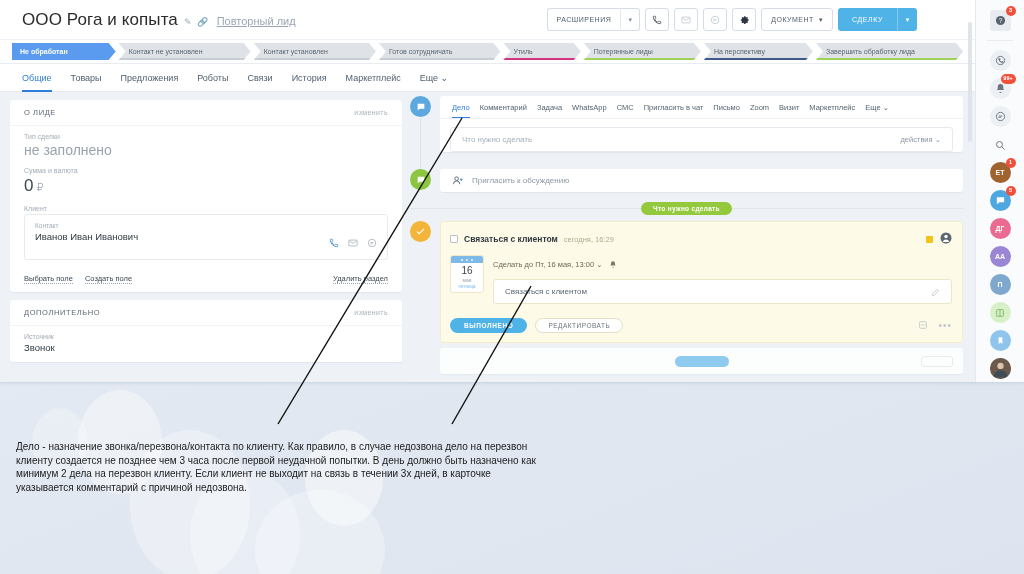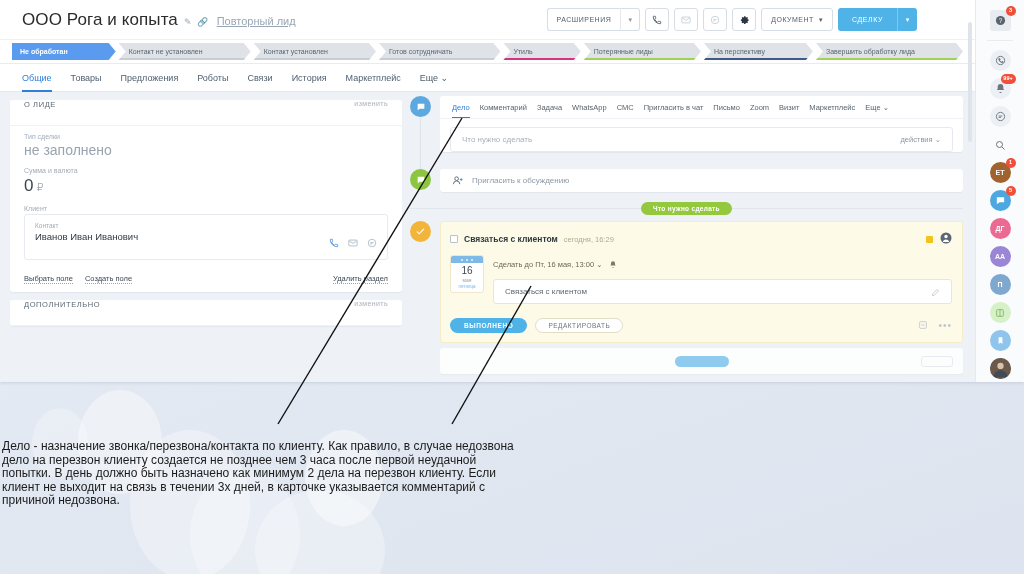--- a/index.html
+++ b/index.html
@@ -82,21 +82,21 @@
   .tab { font-size: 9px; color: #51606f; cursor: pointer; position: relative; height: 28px; display: flex; align-items: center; }
   .tab.active { color: #2f7ed8; }
   .tab.active::after { content: ""; position: absolute; left: 0; right: 0; bottom: 0; height: 2px; background: #2f7ed8; }
 
   
   .content { display: flex; height: 290px; background: #eef2f7; }
   .left-col { width: 410px; padding: 8px 8px 0 10px; }
   .right-col { flex: 1; padding: 4px 12px 0 0; position: relative; }
 
   .panel { background: #fff; border-radius: 3px; box-shadow: 0 1px 1px rgba(150,165,185,.14); margin-bottom: 8px; }
-  .panel-head { height: 26px; display: flex; align-items: flex-start; justify-content: space-between; padding: 0 14px; border-bottom: 1px solid #f0f3f6; }
+  .panel-head { height: 26px; display: flex; align-items: center; justify-content: space-between; padding: 0 14px; border-bottom: 1px solid #f0f3f6; }
   .panel-title { font-size: 7.5px; color: #5b6773; letter-spacing: .6px; text-transform: uppercase; }
   .panel-edit { font-size: 7px; color: #a8b2bd; letter-spacing: .4px; cursor: pointer; }
   .panel-body { padding: 7px 14px 9px; }
   .fld-label { font-size: 7px; color: #a3adb8; margin-bottom: 2px; }
   .fld-empty { font-size: 14px; color: #9aa4af; margin-bottom: 9px; }
   .amount { font-size: 17px; color: #3d4650; font-weight: 300; margin-bottom: 9px; }
   .amount span.cur { font-size: 11px; color: #7b8693; margin-left: 3px; }
 
   .contact-card { border: 1px solid #e7ebf0; border-radius: 3px; padding: 7px 10px; display: flex; align-items: flex-start; }
   .contact-main { flex: 1; }
@@ -210,22 +210,22 @@
         display: flex; align-items: center; justify-content: center; position: relative; cursor: pointer; }
 
   
   .vscroll { position: absolute; right: 52px; top: 22px; width: 4px; height: 120px; background: #dfe4ea; border-radius: 2px; z-index: 4; }
 
   
   .pointers { position: absolute; inset: 0; z-index: 5; pointer-events: none; }
 
   
   .note {
-    position: absolute; left: 2px; top: 440px; width: 520px; z-index: 6;
-    font-size: 12px; line-height: 13.6px; color: #1b1b1b;
+    position: absolute; left: 16px; top: 440px; width: 520px; z-index: 6;
+    font-size: 10px; line-height: 13.6px; color: #1b1b1b;
   }
 </style>
 </head>
 <body>
 
 <div class="bubbles">
   <span class="bub b1"></span>
     <span class="bub b2"></span>
     <span class="bub b3"></span>
   <span class="bub b4"></span>
@@ -381,20 +381,24 @@
             </div>
             <span class="link-dash">Удалить раздел</span>
           </div>
         </div>
 
         <div class="panel">
           <div class="panel-head">
             <span class="panel-title">ДОПОЛНИТЕЛЬНО</span>
             <span class="panel-edit">изменить</span>
           </div>
+          <div class="panel-body">
+            <div class="fld-label">Источник</div>
+            <div style="font-size:9.5px;color:#2f3840">Звонок</div>
+          </div>
         </div>
       </div>
 
       <div class="right-col">
 
         <div class="tl-row">
           <div class="tl-rail"></div>
           <div class="tl-ico blue">
             <svg width="10" height="10" viewBox="0 0 24 24" fill="#fff">
                 <path d="M4 4h16v12H9l-5 4z"></path>

